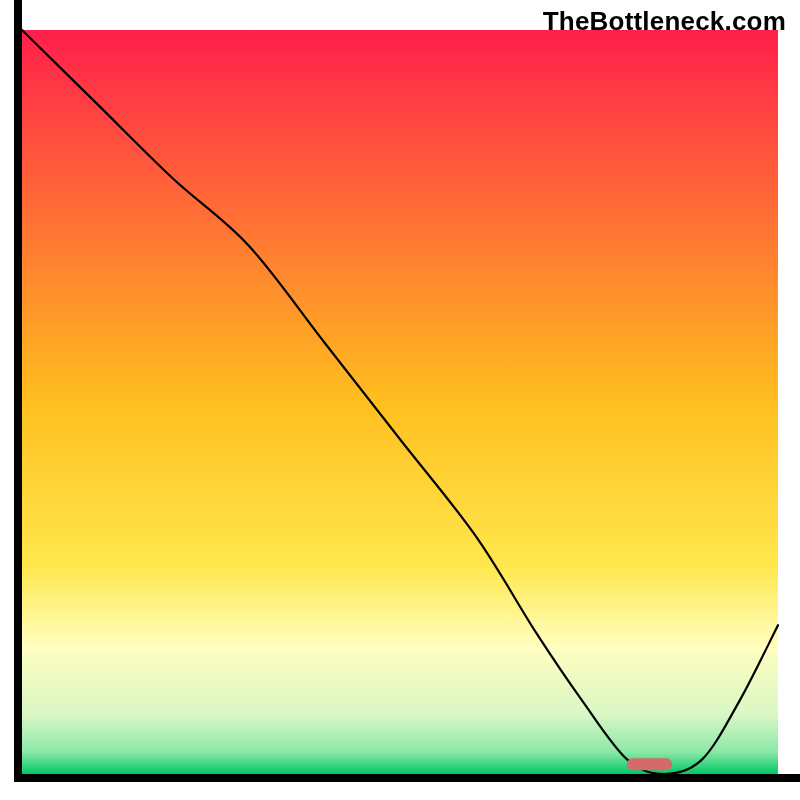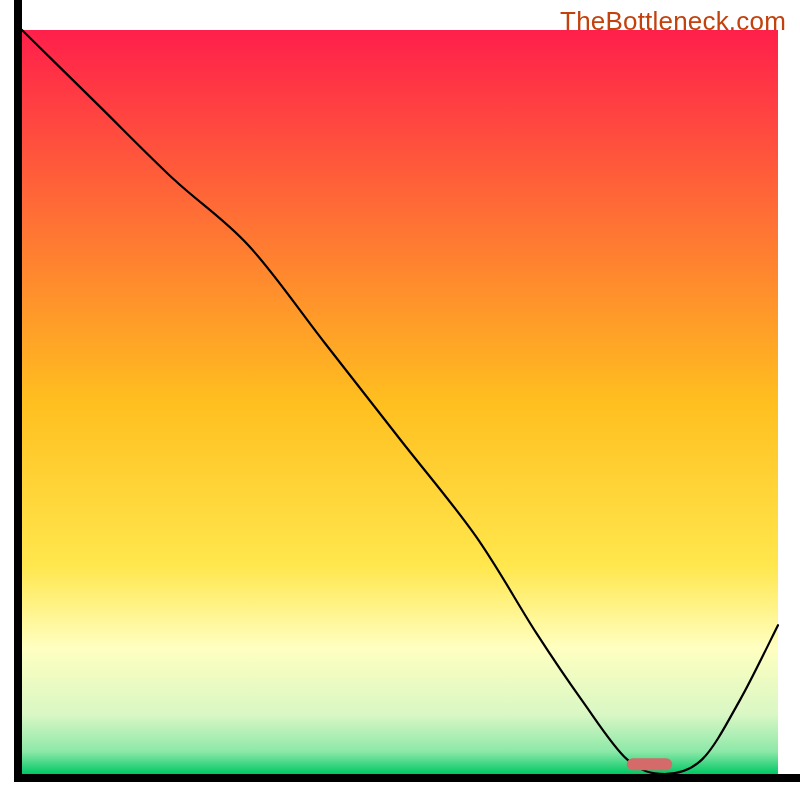--- a/index.html
+++ b/index.html
@@ -13,22 +13,22 @@
   .chart-container {
     position: relative;
     width: 800px;
     height: 800px;
   }
   .watermark {
     position: absolute;
     top: 6px;
     right: 14px;
     font-size: 26px;
-    font-weight: 400;
-    color: #c2410c;
+    font-weight: 700;
+    color: #000000;
     letter-spacing: 0.2px;
     z-index: 10;
   }
   svg {
     display: block;
   }
   .curve {
     fill: none;
     stroke: #000000;
     stroke-width: 2.2;

